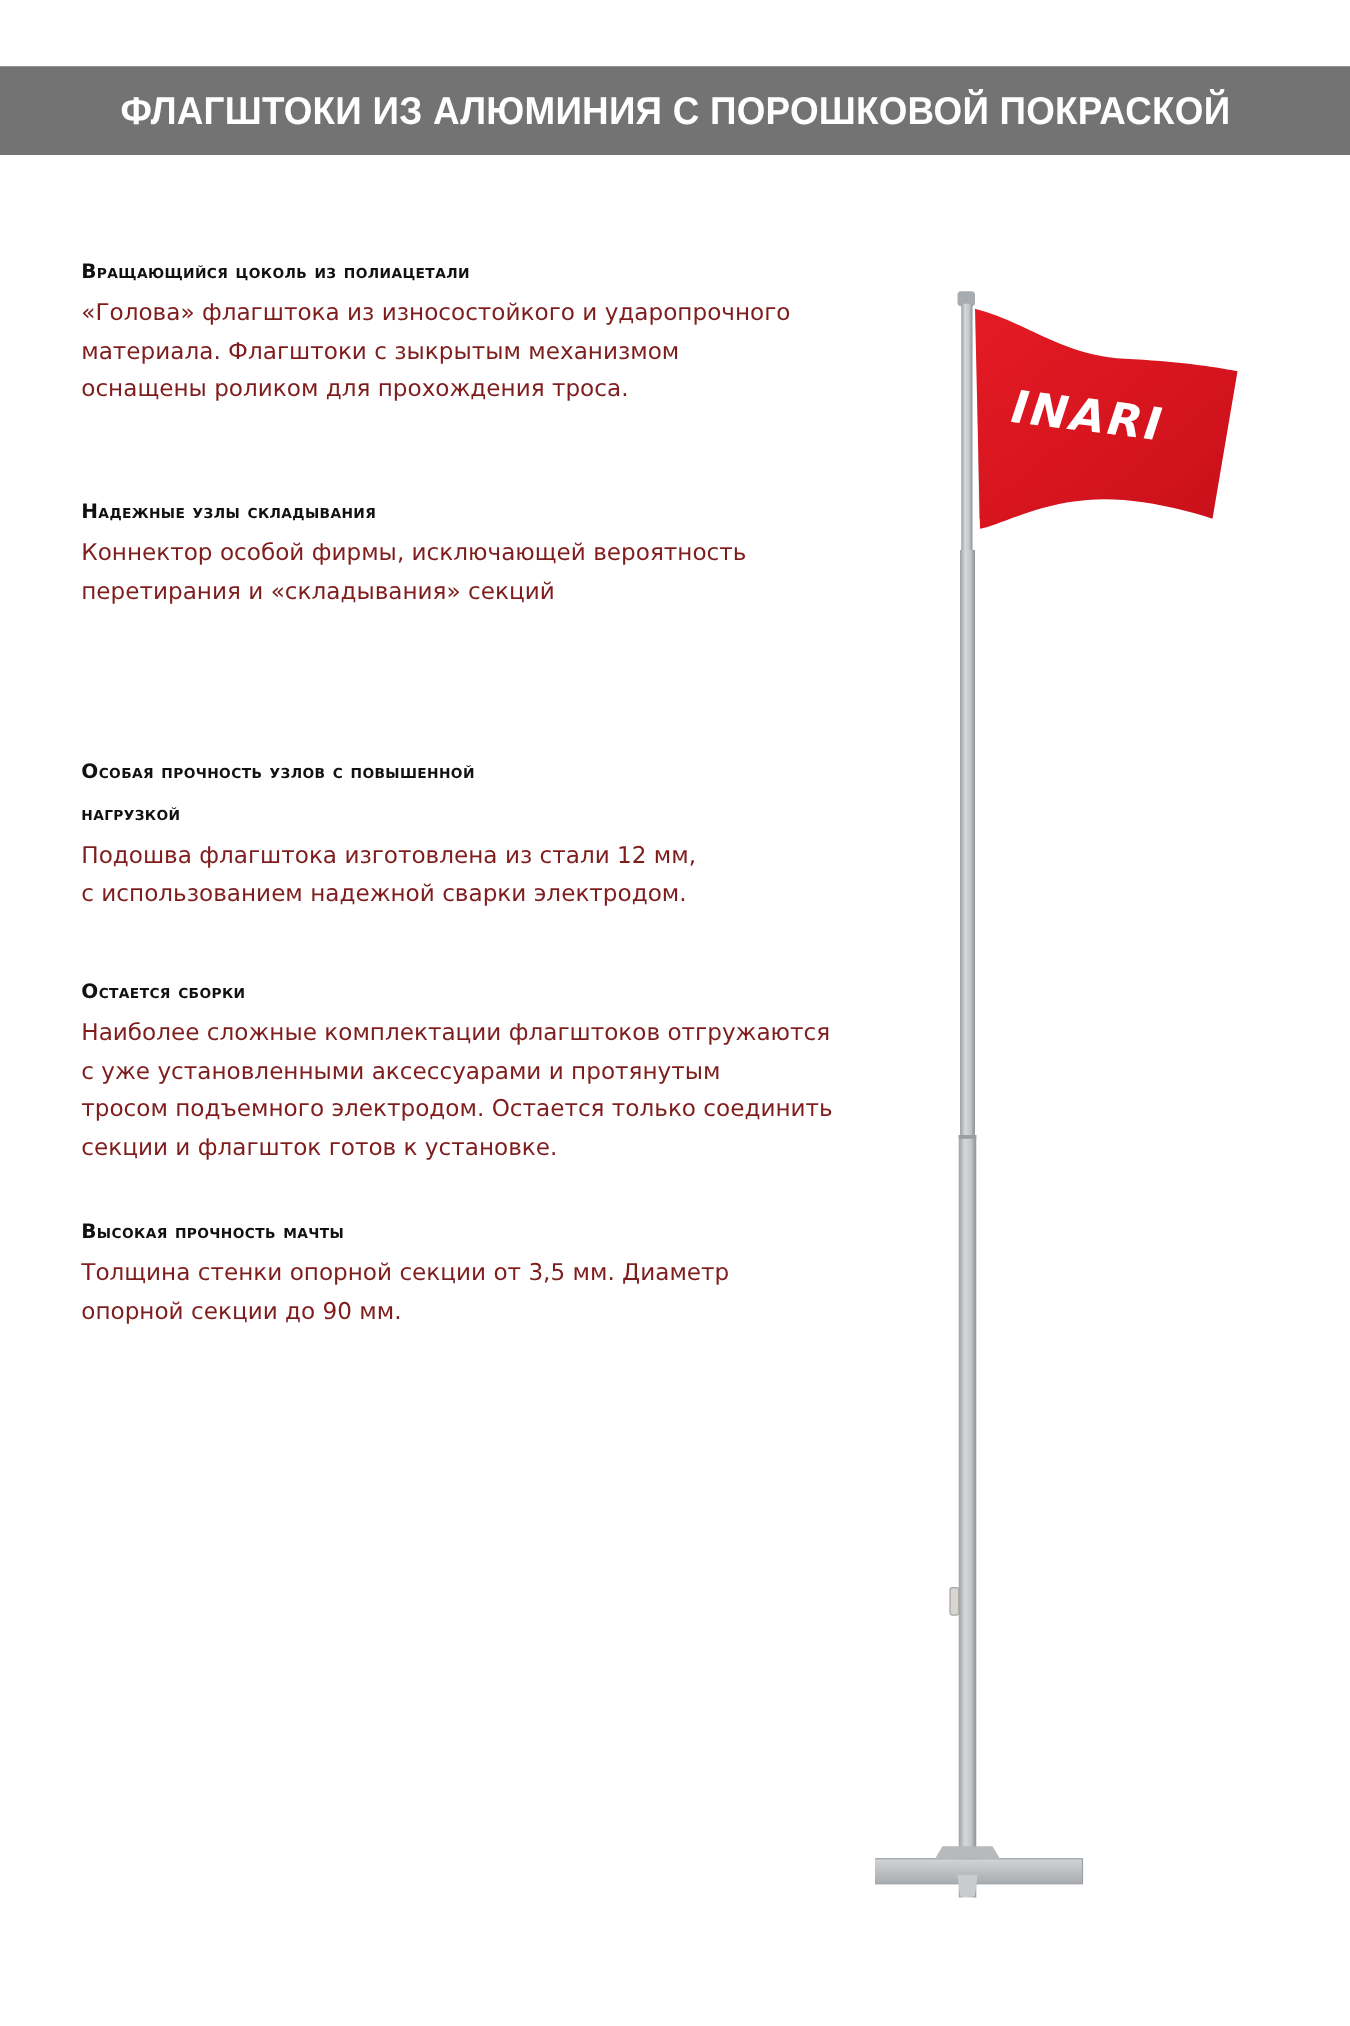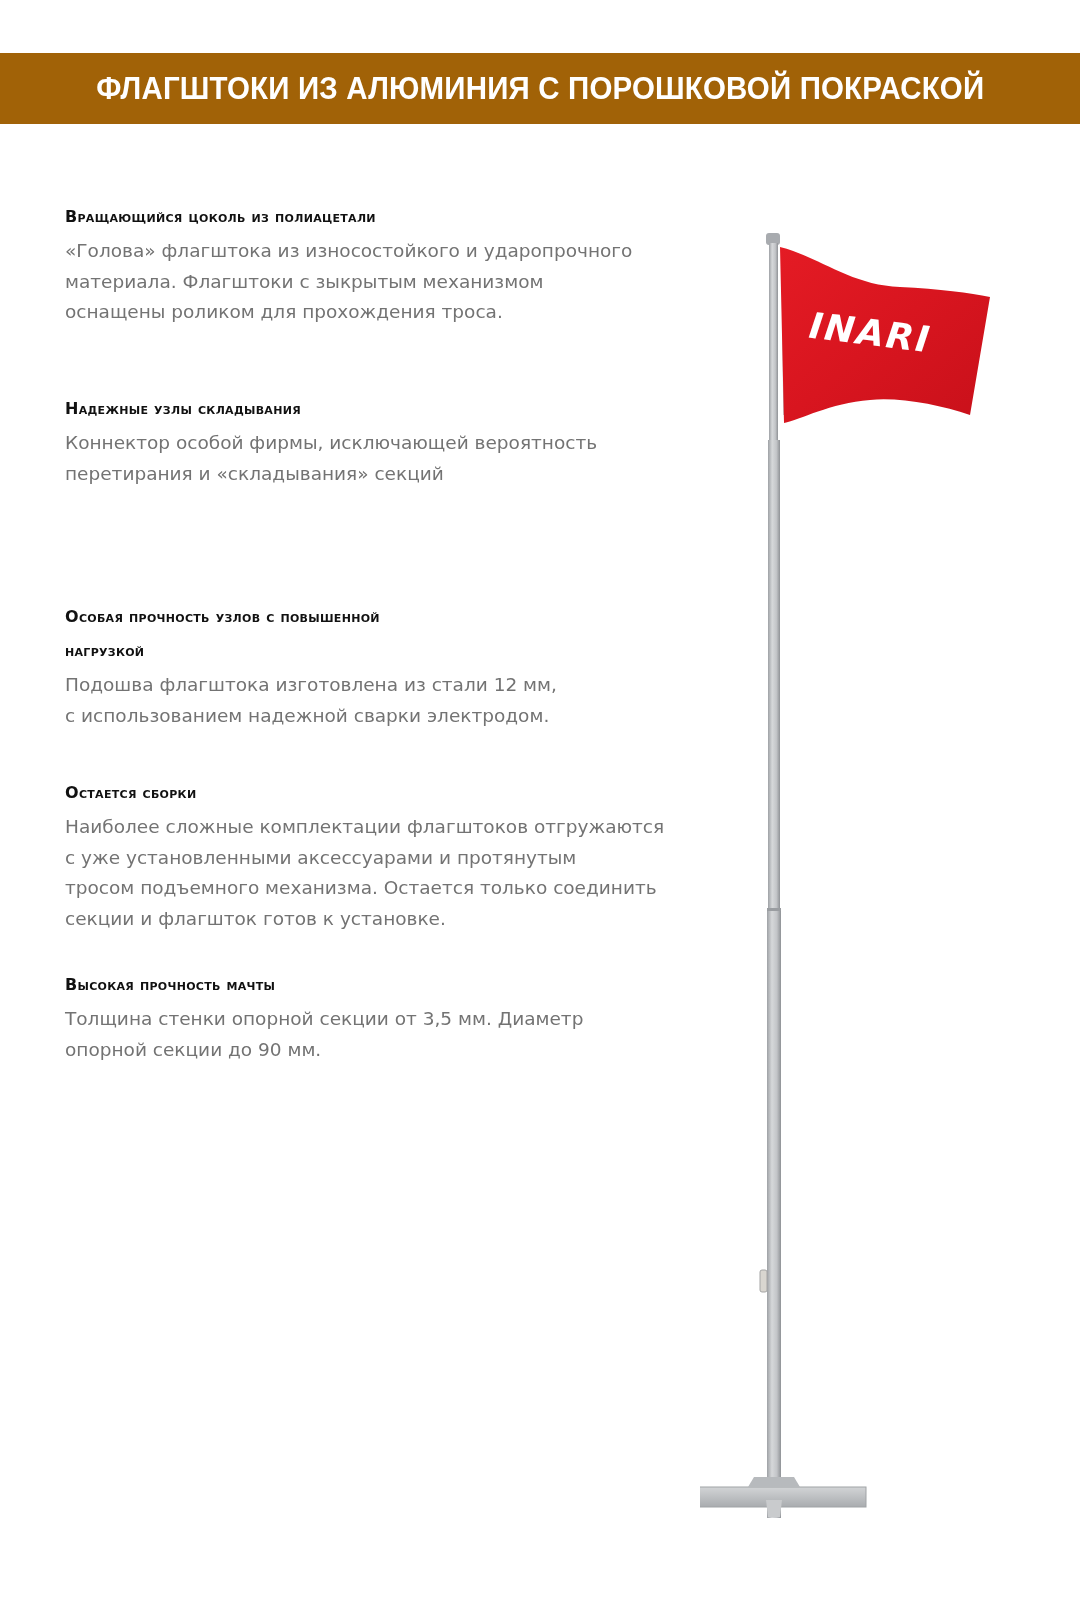--- a/index.html
+++ b/index.html
@@ -6,21 +6,21 @@
   body {
     width: 1080px; height: 1621px;
     background: #ffffff;
     position: relative;
     overflow: hidden;
     font-family: "DejaVu Sans", sans-serif;
   }
   .header-band {
     position: absolute; left: 0; top: 53px;
     width: 1080px; height: 71px;
-    background: #a16207;
+    background: #737373;
     display: flex; align-items: center; justify-content: center;
   }
   .header-title {
     color: #ffffff;
     font-family: "Liberation Sans", sans-serif;
     font-weight: bold;
     font-size: 31px;
     letter-spacing: 0.2px;
     transform: scaleX(0.95);
     white-space: nowrap;
@@ -37,21 +37,21 @@
     font-size: 16px;
     line-height: 34px;
     color: #111111;
     letter-spacing: 0.3px;
     margin: 0;
   }
   .feature-text {
     font-family: "DejaVu Sans", sans-serif;
     font-size: 18.5px;
     line-height: 30.5px;
-    color: #737373;
+    color: #7f1d1d;
     margin: 2px 0 0 0;
     white-space: pre-line;
   }
   .illustration {
     position: absolute; left: 700px; top: 225px;
     width: 340px; height: 1320px;
   }
 </style>
 </head>
 <body>
@@ -75,21 +75,21 @@
   <div class="feature" style="top:384px;">
     <h2 class="feature-title" style="white-space:pre-line;margin-top:16px;">Особая прочность узлов с повышенной
 нагрузкой</h2>
     <p class="feature-text">Подошва флагштока изготовлена из стали 12 мм,
 с использованием надежной сварки электродом.</p>
   </div>
   <div class="feature" style="top:576px;">
     <h2 class="feature-title">Остается сборки</h2>
     <p class="feature-text">Наиболее сложные комплектации флагштоков отгружаются
 с уже установленными  аксессуарами и протянутым
-тросом подъемного механизма. Остается только соединить
+тросом подъемного электродом. Остается только соединить
 секции и флагшток готов к установке.</p>
   </div>
   <div class="feature" style="top:768px;">
     <h2 class="feature-title">Высокая прочность мачты</h2>
     <p class="feature-text">Толщина стенки опорной секции от 3,5 мм. Диаметр
 опорной секции до 90 мм.</p>
   </div>
 </div>
 
 <div class="illustration">

